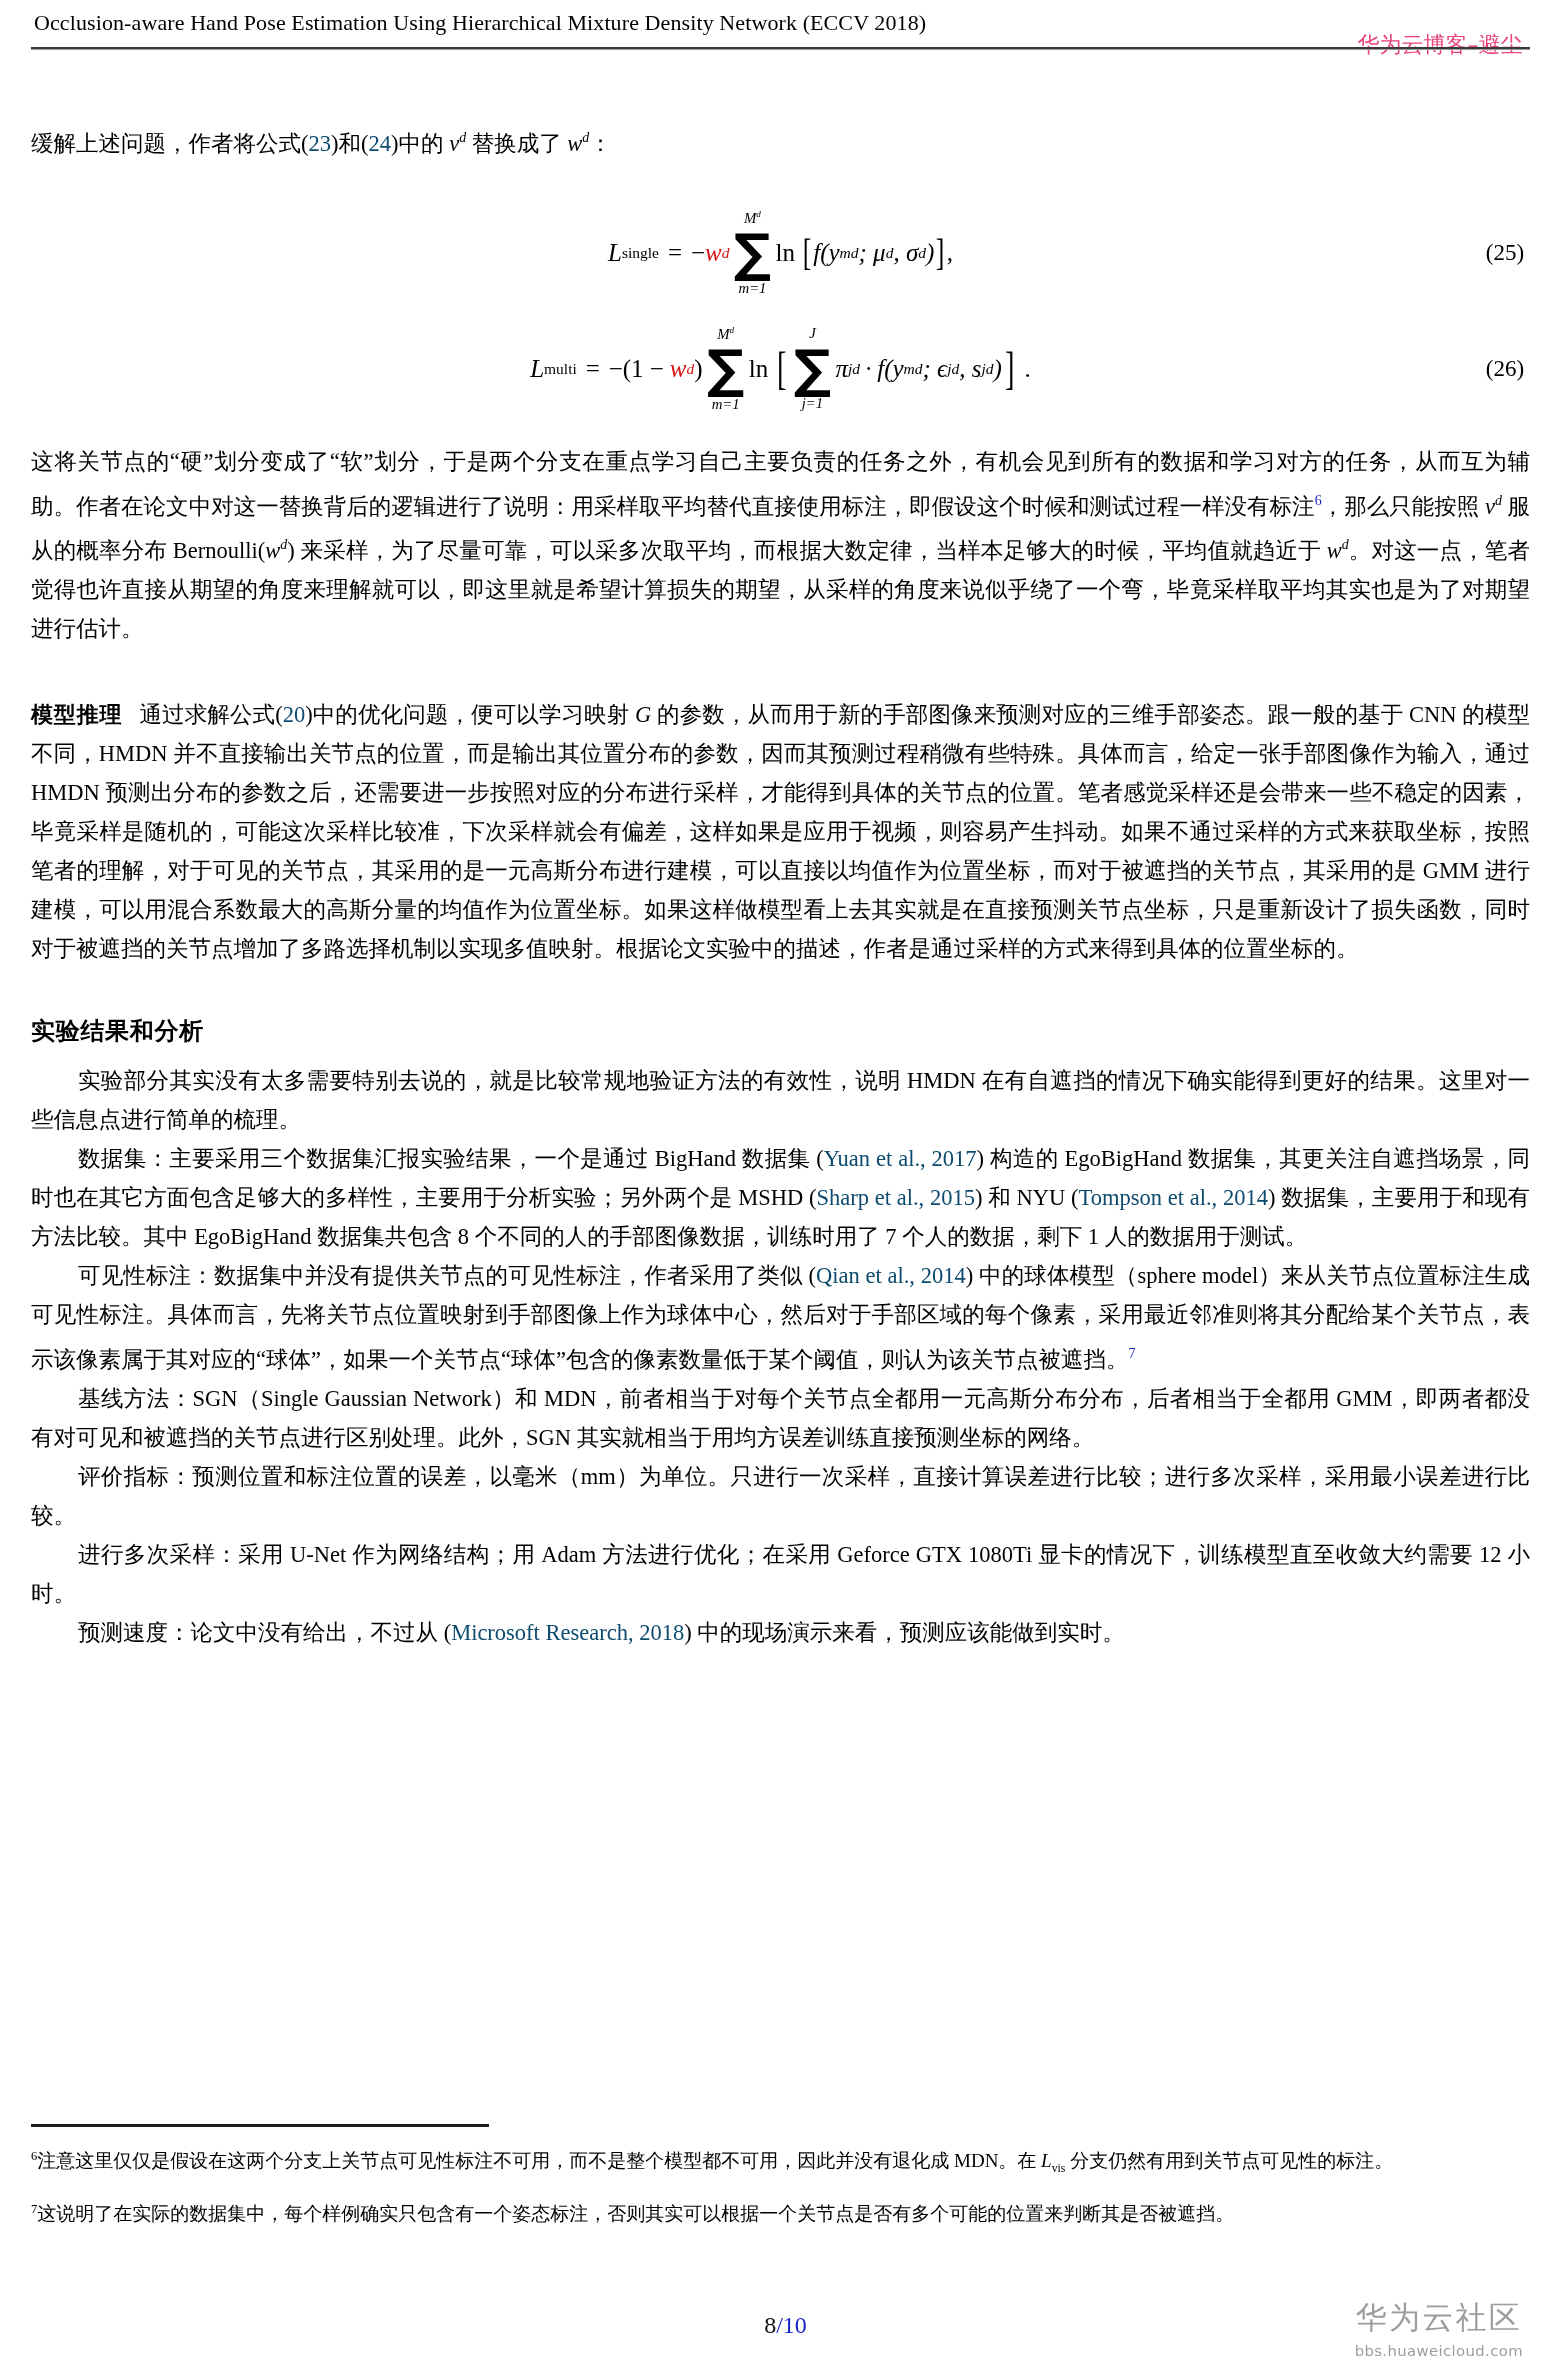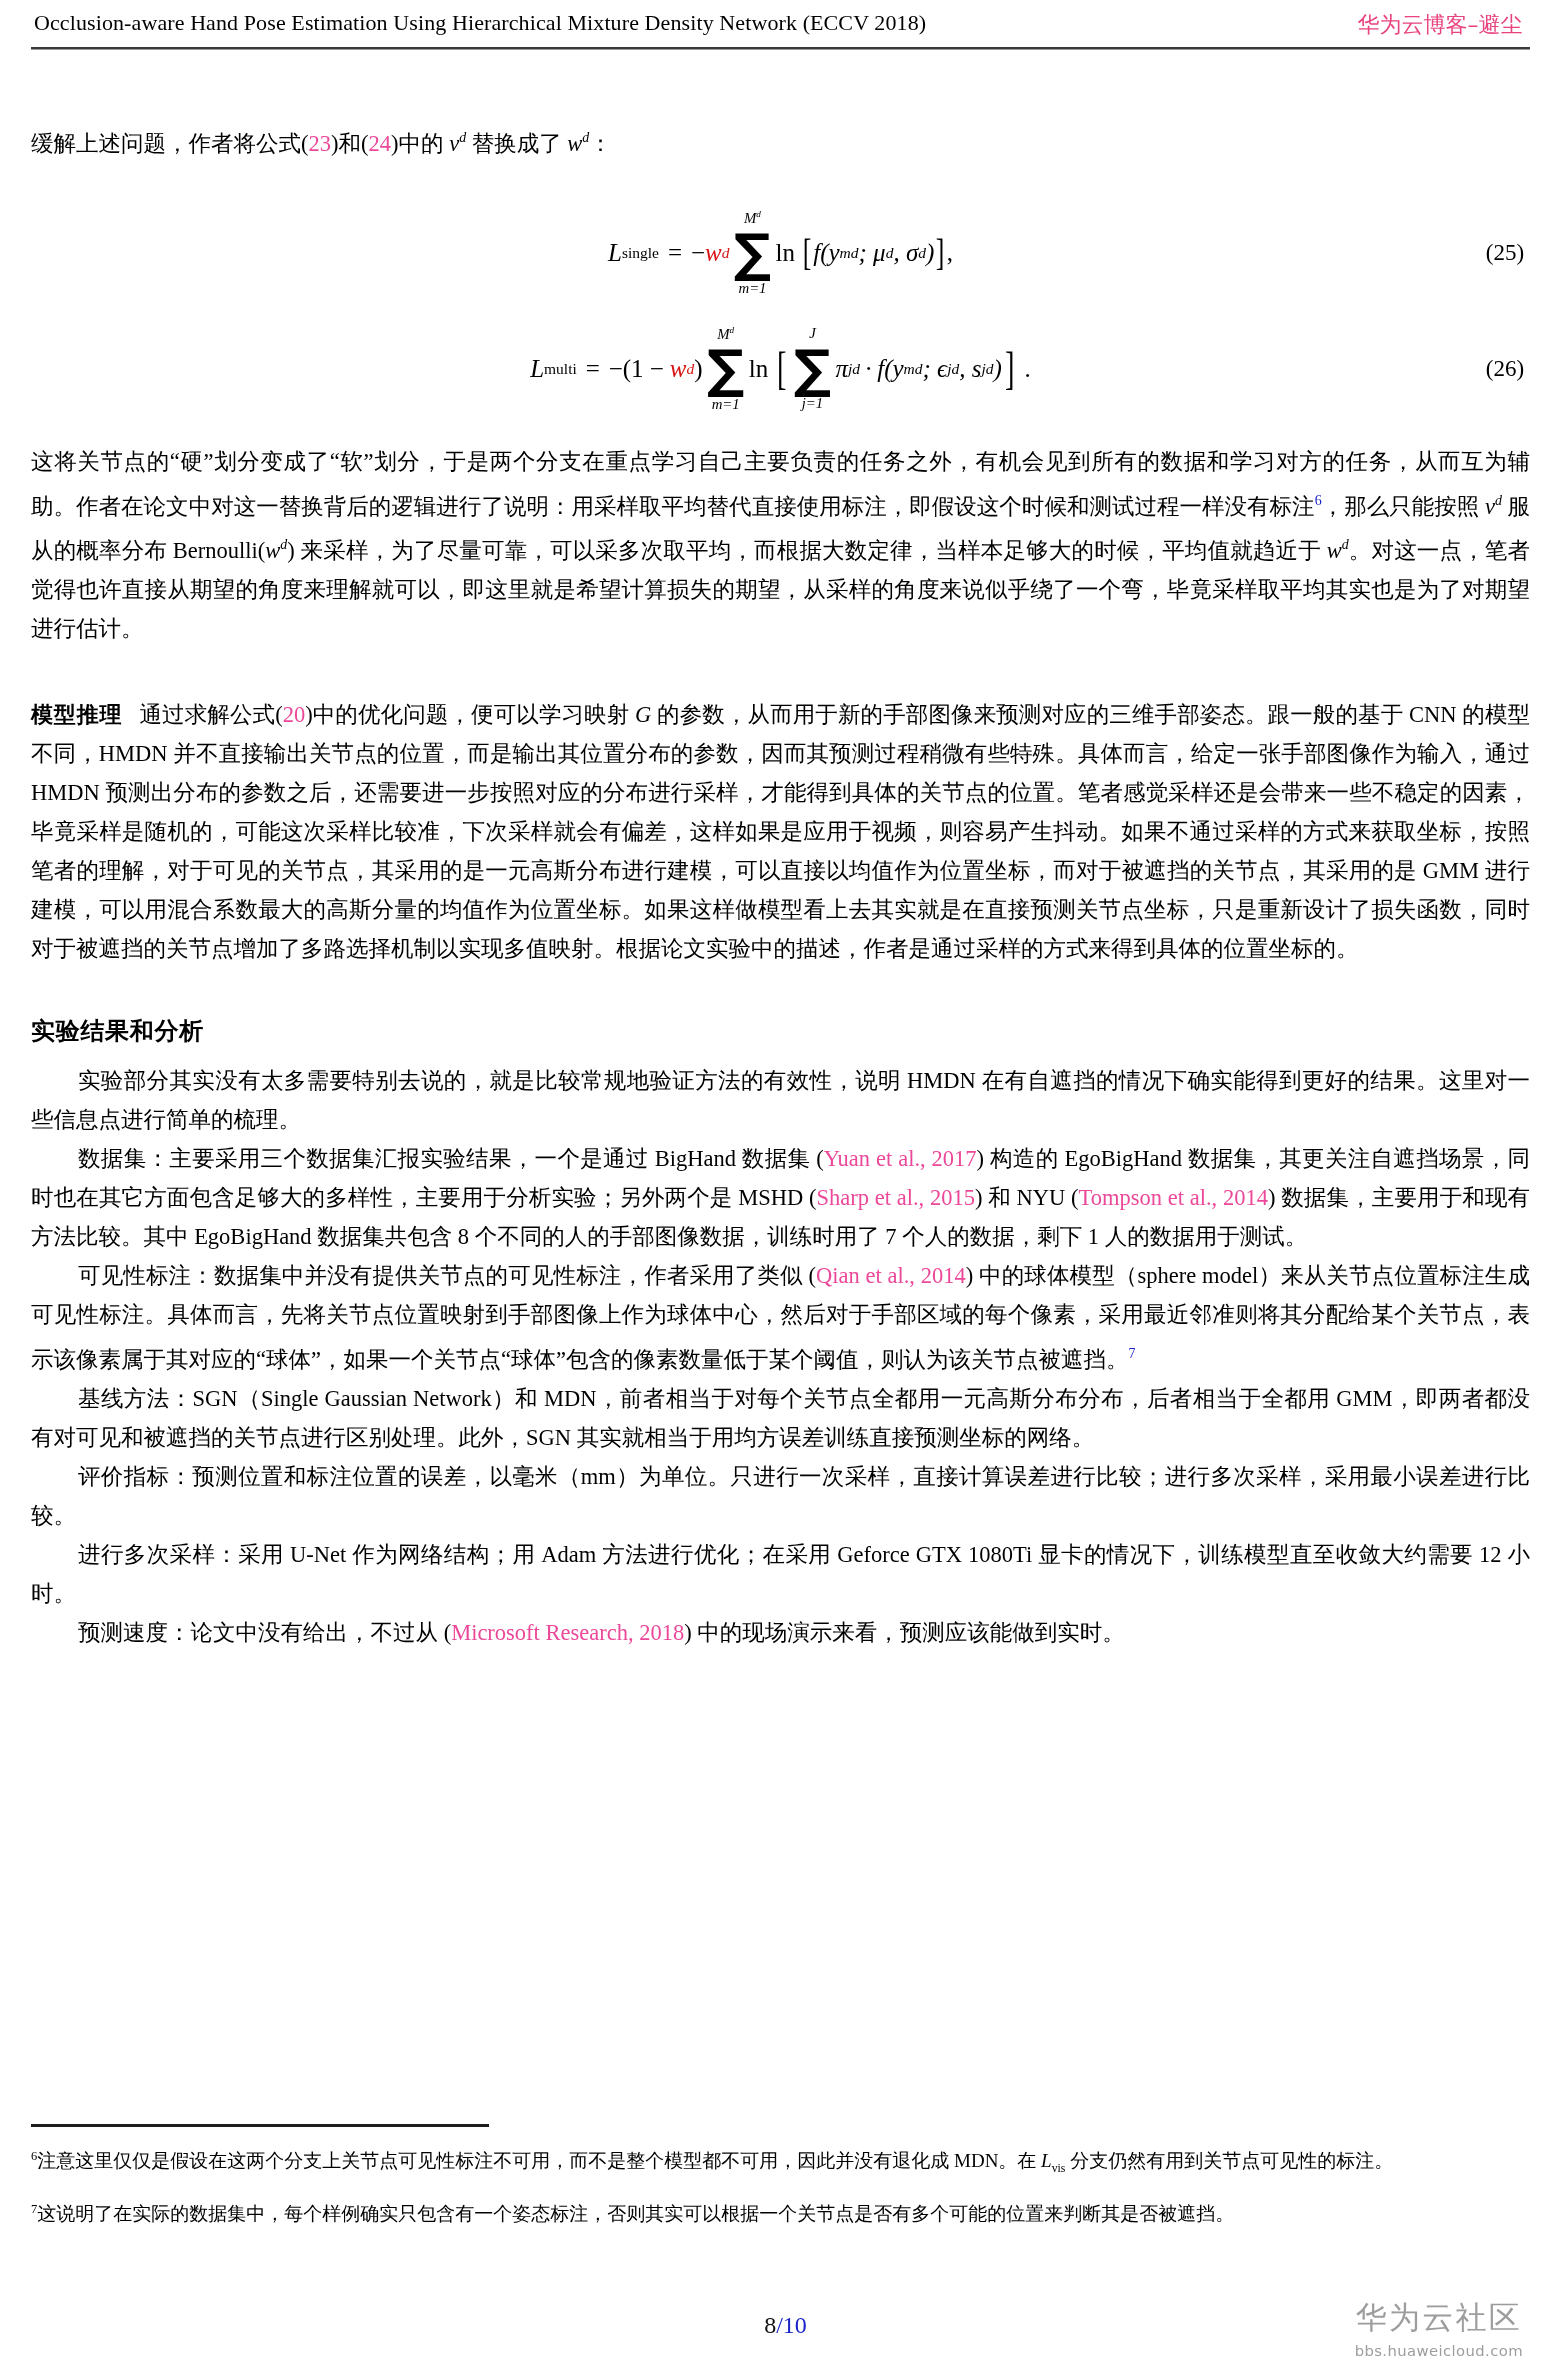--- a/index.html
+++ b/index.html
@@ -31,20 +31,21 @@
     font-size: 22px;
     letter-spacing: 0.1px;
     white-space: nowrap;
   }
   .header-watermark {
     font-size: 22px;
     color: #e8437f;
     font-family: "DejaVu Sans", "Liberation Sans", sans-serif;
     white-space: nowrap;
     padding-right: 4.4px;
+    margin-top: 20px;
   }
   .header-rule {
     position: absolute;
     top: 47px;
     left: 31px;
     right: 31px;
     height: 0;
     border-top: 2.2px solid #3a3a3a;
     border-bottom: 1.5px solid #9a9a9a;
   }
@@ -63,21 +64,21 @@
     line-height: 39px;
     text-align: justify;
     text-justify: inter-character;
     letter-spacing: 0;
   }
   p.indent { text-indent: 47px; }
   .gap-sm { height: 14.8px; }
   .gap-md { height: 29.5px; }
   .gap-lg { height: 47px; }
 
-  .lnk { color: #ec4899; }
+  .lnk { color: #0c4a6e; }
   .redw { color: #d81414; }
 
   .mi  { font-style: italic; font-family: "Liberation Serif", serif; }
   .mr  { font-style: normal; }
   sup.fn { font-size: 0.62em; vertical-align: super; color: #1a23c8; }
   sup.sp { font-size: 0.62em; vertical-align: super; font-style: italic; }
   sub.sb { font-size: 0.62em; vertical-align: sub; font-style: italic; }
   sub.sbr { font-size: 0.62em; vertical-align: sub; font-style: normal; }
 
   

